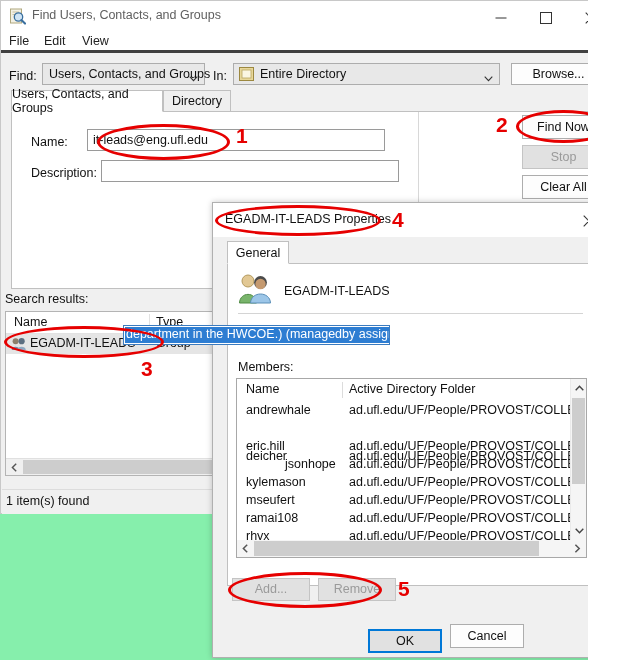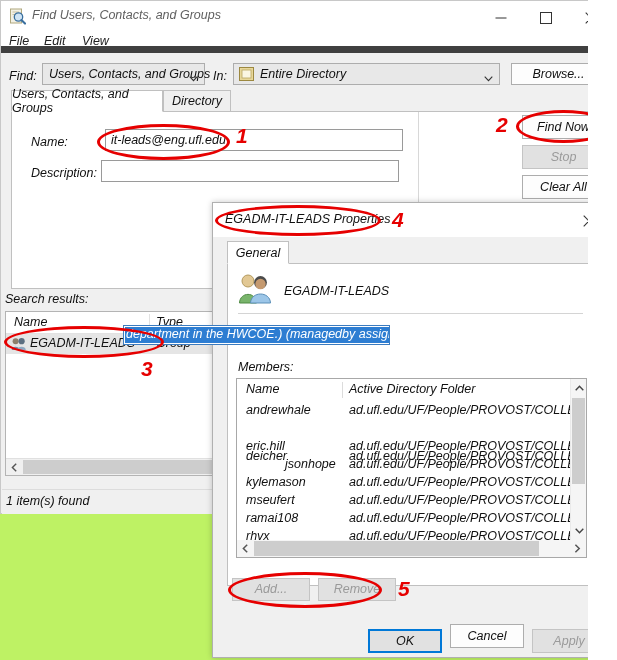--- a/index.html
+++ b/index.html
@@ -6,22 +6,21 @@
     margin: 0;
     padding: 0;
     background: #ffffff;
     font-family: "Liberation Sans", sans-serif;
   }
   #root {
     position: relative;
     width: 588px;
     height: 660px;
     overflow: hidden;
-    background: #bef264;
-    font-style: italic;
+    background: #86efac;
   }
 
   
   .win-main {
     position: absolute;
     left: 0; top: 0;
     width: 615px;
     height: 514px;
     background: #f0f0f0;
     border: 1px solid #c8c8c8;
@@ -56,21 +55,21 @@
   .win-btn svg { position: absolute; left: 16px; top: 11px; }
   .wb-min { right: 90px; }
   .wb-max { right: 45px; }
   .wb-close { right: 0px; }
 
   .menubar {
     position: absolute;
     left: 0; top: 30px;
     width: 100%; height: 22px;
     background: #ffffff;
-    border-bottom: 7px solid #404040;
+    border-bottom: 3px solid #404040;
     box-sizing: border-box;
   }
   .menu-item {
     position: absolute;
     top: 3px;
     font-size: 12.5px;
     color: #222;
     cursor: default;
   }
 
@@ -523,21 +522,21 @@
     <div class="btn white" style="left:510px; top:62px; width:95px; height:22px;">Browse...</div>
 
     <div class="tabstrip">
       <div class="tab active" style="left:0px; width:152px;">Users, Contacts, and Groups</div>
       <div class="tab" style="left:152px; width:68px;">Directory</div>
     </div>
     <div class="tabpanel"></div>
     <div class="tabpanel-sep"></div>
 
     <span class="lbl" style="left:30px; top:134px;">Name:</span>
-    <div class="txt" style="left:104px; top:128px; width:298px;">
+    <div class="txt" style="left:86px; top:128px; width:298px;">
       <span class="tv">it-leads@eng.ufl.edu</span>
     </div>
 
     <span class="lbl" style="left:30px; top:165px;">Description:</span>
     <div class="txt" style="left:100px; top:159px; width:298px;">
       <span class="tv"></span>
     </div>
 
     <div class="btn white" style="left:521px; top:114px; width:83px; height:24px;">Find Now</div>
     <div class="btn disabled" style="left:521px; top:144px; width:83px; height:24px;">Stop</div>
@@ -686,21 +685,20 @@
           </svg>
       </span>
     </div>
   </div>
 
   <div class="btn disabled" style="left:232px; top:578px; width:78px; height:23px;">Add...</div>
   <div class="btn disabled" style="left:318px; top:578px; width:78px; height:23px;">Remove</div>
 
   <div class="ok-btn" style="left:368px; top:629px; width:74px; height:24px;">OK</div>
   <div class="btn white" style="left:450px; top:612px; width:74px; height:24px;margin-top:12px;">Cancel</div>
-  <div class="btn disabled" style="left:532px; top:629px; width:74px; height:24px;">Apply</div>
 
   <div class="ellipse" style="left:97px; top:124px; width:133px; height:36px;"></div>
   <span class="annot-num" style="left:236px; top:125px;">1</span>
 
   <div class="ellipse" style="left:516px; top:110px; width:95px; height:33px;"></div>
   <span class="annot-num" style="left:496px; top:114px;">2</span>
 
   <div class="ellipse" style="left:4px; top:326px; width:160px; height:32px;"></div>
   <span class="annot-num" style="left:141px; top:358px;">3</span>
 

